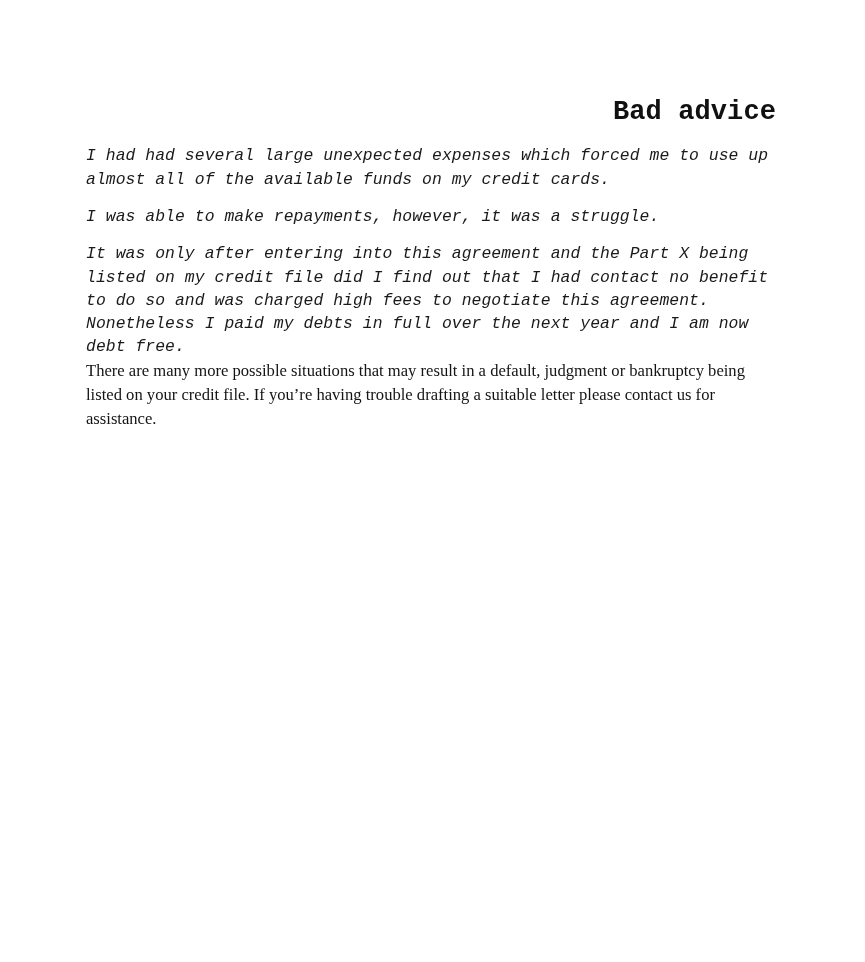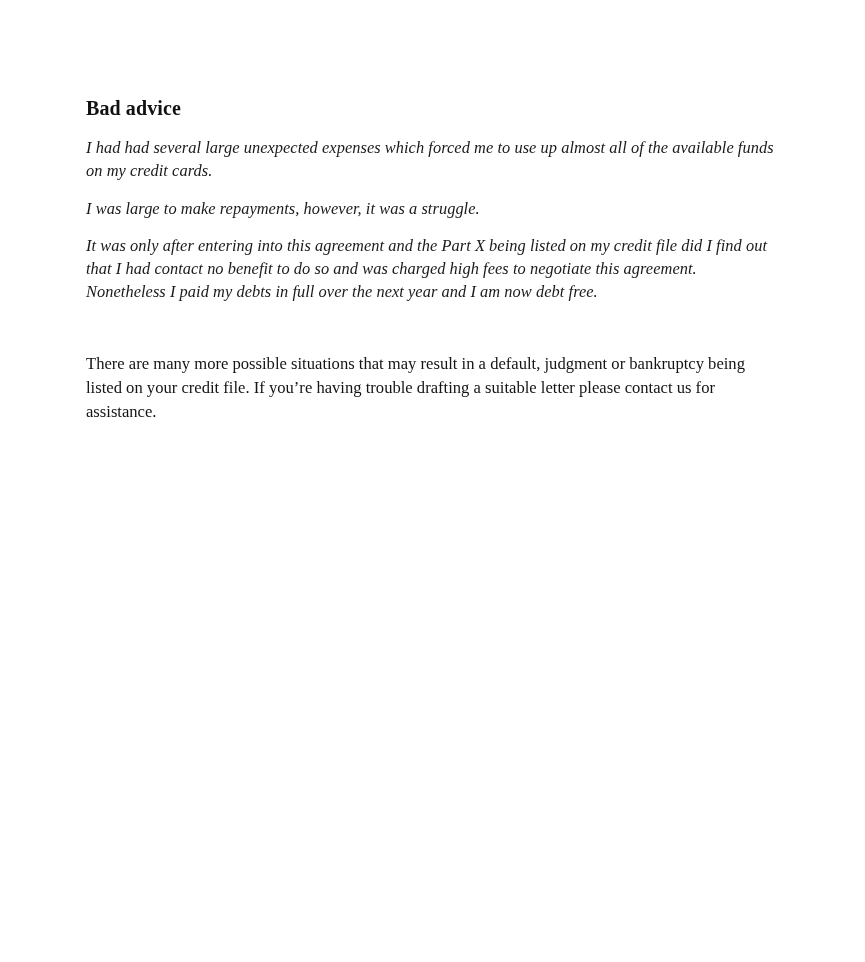--- a/index.html
+++ b/index.html
@@ -20,65 +20,65 @@
     height: 962px;
     background: #ffffff;
   }
   .content {
     position: absolute;
     left: 86px;
     top: 96px;
     width: 690px;
   }
   .doc-title {
-    font-family: Liberation Serif, serif;
+    font-family: Liberation Mono, monospace;
     font-weight: bold;
-    font-size: 20px;
+    font-size: 27px;
     line-height: 1.2;
     margin: 0 0 16px 0;
     letter-spacing: 0.1px;
     color: #111111;
+    text-align: right;
   }
   .quote-block {
     margin-top: 6px;
   }
   .quote-para {
-    font-family: Liberation Serif, serif;
+    font-family: Liberation Mono, monospace;
     font-style: italic;
     font-size: 16.4px;
     line-height: 1.42;
     margin: 0 0 14px 0;
     color: #1a1a1a;
     letter-spacing: 0.05px;
   }
   .quote-para:last-child {
     margin-bottom: 0;
   }
   .closing-block {
-    margin-top: 48px;
   }
   .closing-para {
     font-family: "Liberation Serif", serif;
     font-size: 16.6px;
     line-height: 1.44;
     margin: 0;
     color: #141414;
   }
 </style>
 </head>
 <body>
 
 <div class="page">
   <div class="content">
 
     <h1 class="doc-title">Bad advice</h1>
 
     <div class="quote-block">
       <p class="quote-para">I had had several large unexpected expenses which forced me to use up almost all of the available funds on my credit cards.</p>
-      <p class="quote-para">I was large to make repayments, however, it was a struggle.</p>
+      <p class="quote-para">I was able to make repayments, however, it was a struggle.</p>
       <p class="quote-para">It was only after entering into this agreement and the Part X being listed on my credit file did I find out that I had contact no benefit to do so and was charged high fees to negotiate this agreement. Nonetheless I paid my debts in full over the next year and I am now debt free.</p>
     </div>
 
     <div class="closing-block">
       <p class="closing-para">There are many more possible situations that may result in a default, judgment or bankruptcy being listed on your credit file. If you’re having trouble drafting a suitable letter please contact us for assistance.</p>
     </div>
 
   </div>
 </div>
 

